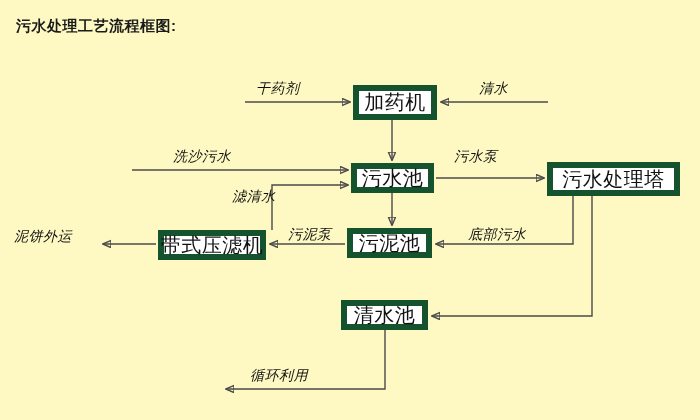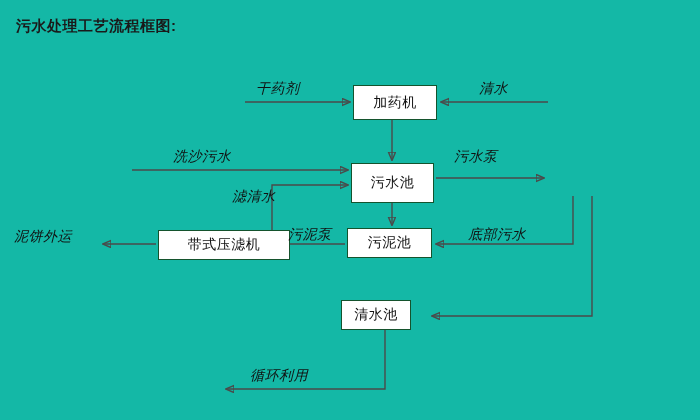--- a/index.html
+++ b/index.html
@@ -7,42 +7,42 @@
     padding: 0;
     background: #ffffff;
   }
   body {
     font-family: "Liberation Sans", "DejaVu Sans", sans-serif;
   }
   #canvas {
     position: relative;
     width: 700px;
     height: 420px;
-    background: #14b8a6;
+    background: #fef9c3;
     overflow: hidden;
   }
   #title {
     position: absolute;
     left: 16px;
     top: 17px;
     font-size: 15px;
     font-weight: bold;
     color: #1a1a1a;
     letter-spacing: 0.5px;
     white-space: nowrap;
   }
   .node {
     position: absolute;
-    border: 1px solid #14532d;
+    border: 6px solid #14532d;
     background: #ffffff;
     box-sizing: border-box;
     display: flex;
     align-items: center;
     justify-content: center;
-    font-size: 14px;
+    font-size: 20px;
     color: #111111;
     letter-spacing: 0.5px;
     white-space: nowrap;
     z-index: 3;
   }
   .edge-label {
     position: absolute;
     font-size: 14px;
     color: #111111;
     white-space: nowrap;
@@ -101,34 +101,37 @@
 
     <line x1="156" y1="244" x2="103" y2="244" marker-end="url(#ah)"></line>
 
     <path d="M385,330 L385,389 L226,389" marker-end="url(#ah)"></path>
   </svg>
 
   <div class="node" style="left:353px; top:85px; width:84px; height:35px;">
     <span>加药机</span>
   </div>
 
-  <div class="node" style="left:351px; top:163px; width:83px; height:40px;">
+  <div class="node" style="left:351px; top:163px; width:83px; height:30px;">
     <span>污水池</span>
   </div>
 
+  <div class="node" style="left:547px; top:162px; width:133px; height:34px;">
+    <span>污水处理塔</span>
+  </div>
 
-  <div class="node" style="left:158px; top:230px; width:132px; height:30px;">
+  <div class="node" style="left:158px; top:230px; width:108px; height:30px;">
     <span>带式压滤机</span>
   </div>
 
   <div class="node" style="left:347px; top:228px; width:85px; height:30px;">
     <span>污泥池</span>
   </div>
 
-  <div class="node" style="left:341px; top:300px; width:70px; height:30px;">
+  <div class="node" style="left:341px; top:300px; width:87px; height:30px;">
     <span>清水池</span>
   </div>
 
   <div class="edge-label" style="left:256px; top:80px;">干药剂</div>
 
   <div class="edge-label" style="left:479px; top:80px;">清水</div>
 
   <div class="edge-label" style="left:173px; top:148px;text-align:right;">洗沙污水</div>
 
   <div class="edge-label" style="left:232px; top:188px;">滤清水</div>

